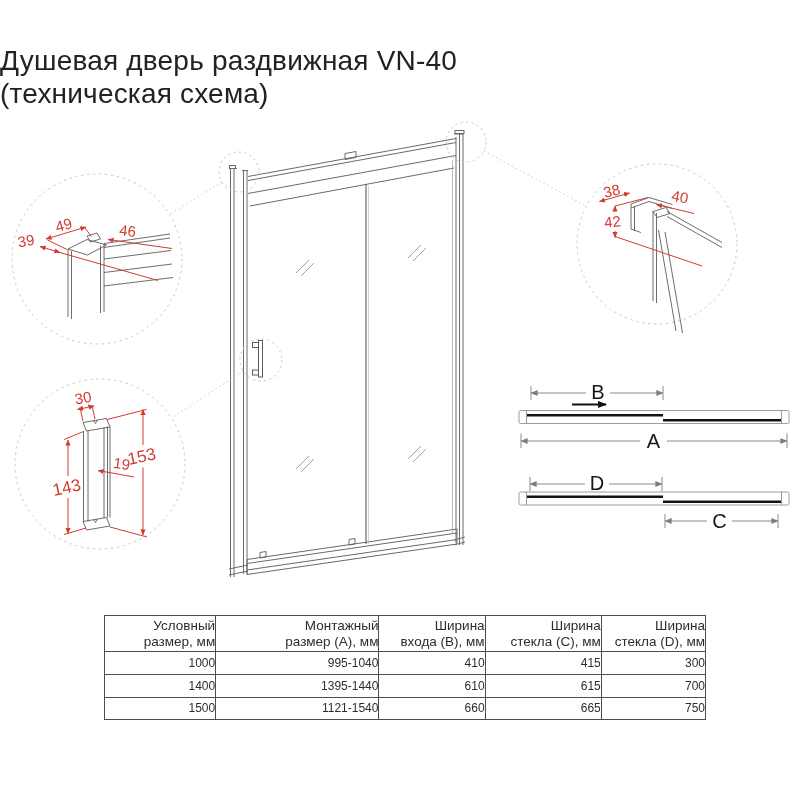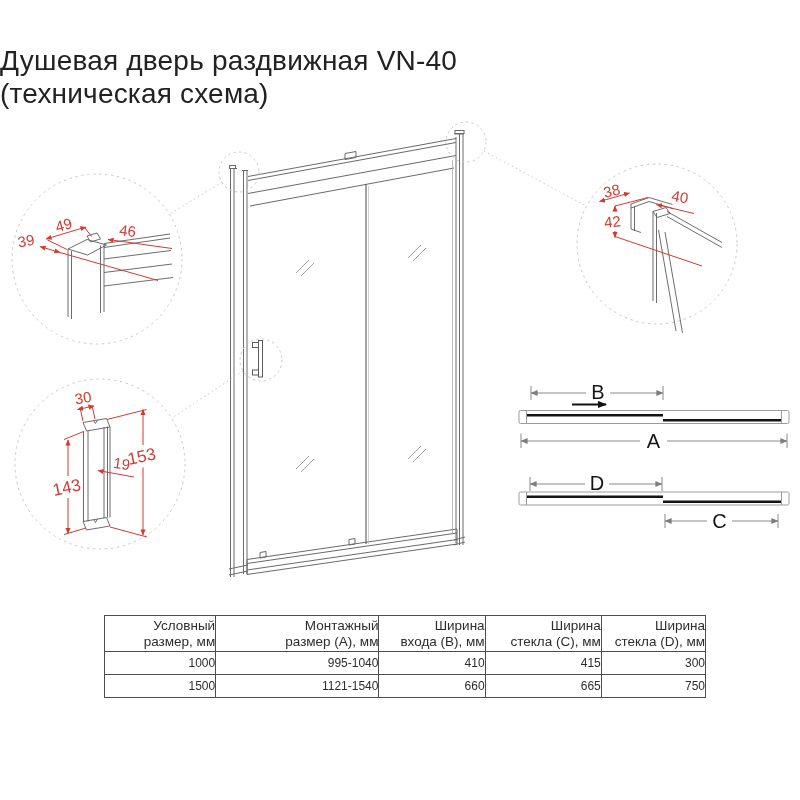--- a/index.html
+++ b/index.html
@@ -291,20 +291,27 @@
     </thead>
     <tbody>
       <tr>
         <td>1000</td>
         <td>995-1040</td>
         <td>410</td>
         <td>415</td>
         <td>300</td>
       </tr>
       <tr>
+        <td>1400</td>
+        <td>1395-1440</td>
+        <td>610</td>
+        <td>615</td>
+        <td>700</td>
+      </tr>
+      <tr>
         <td>1500</td>
         <td>1121-1540</td>
         <td>660</td>
         <td>665</td>
         <td>750</td>
       </tr>
     </tbody>
   </table>
 
 </div>

